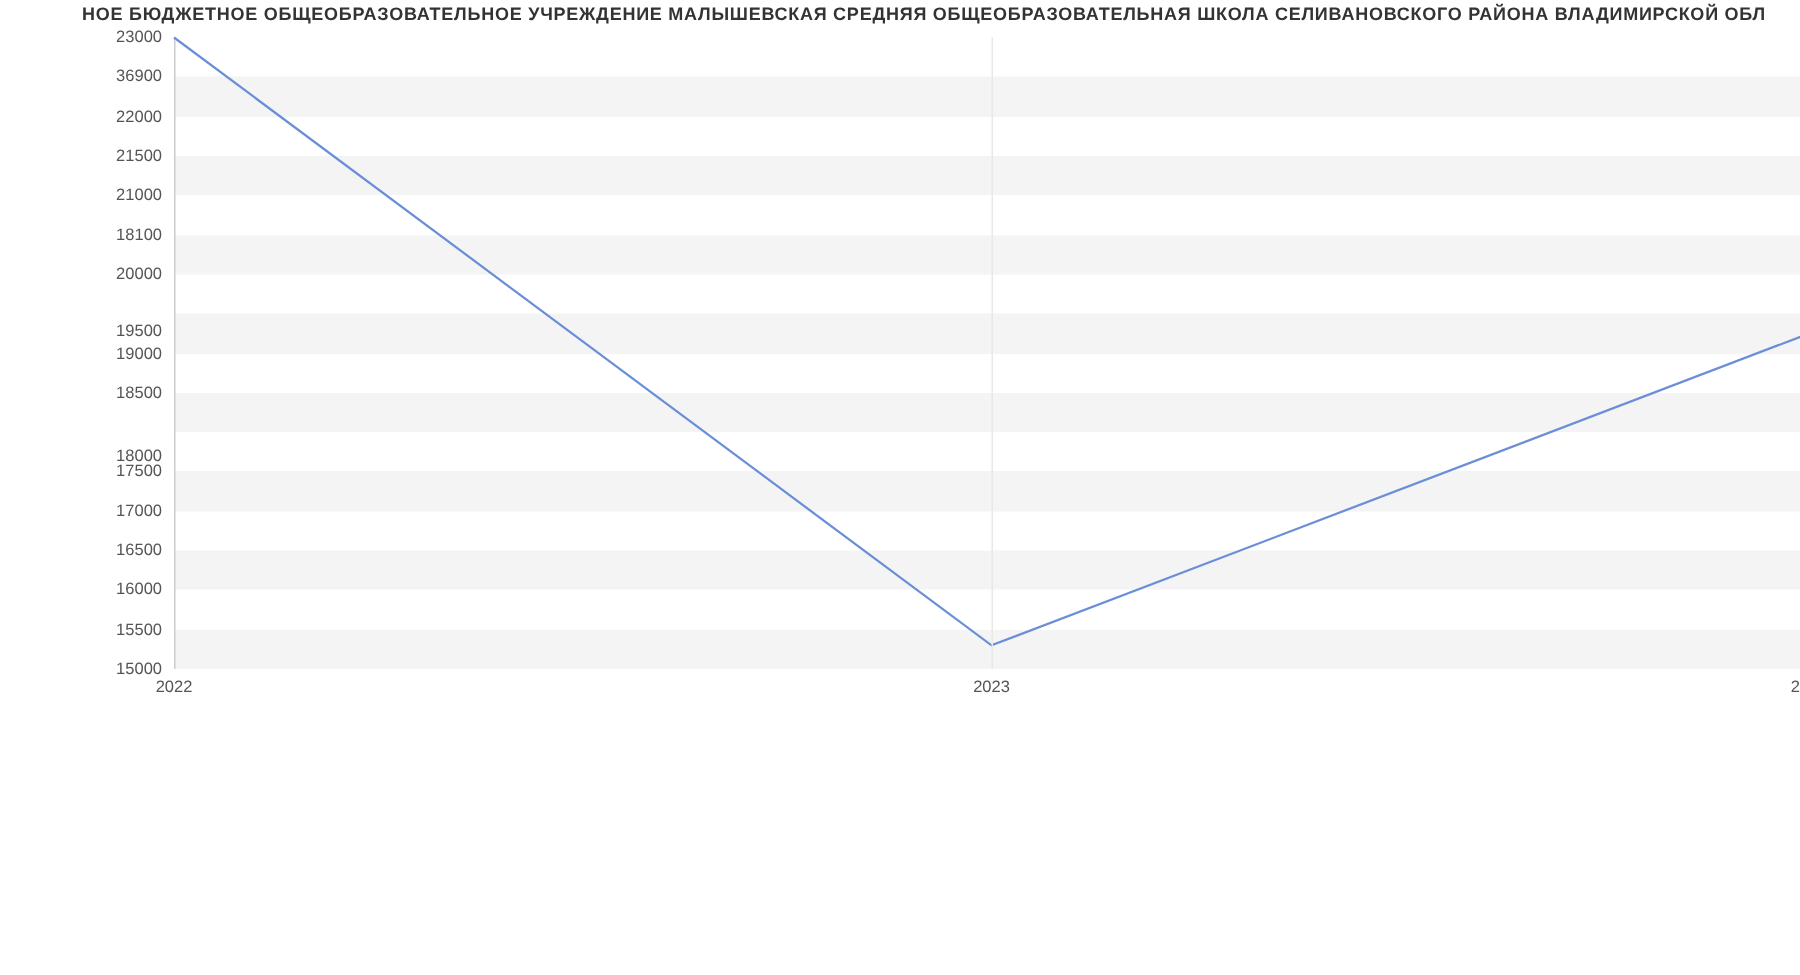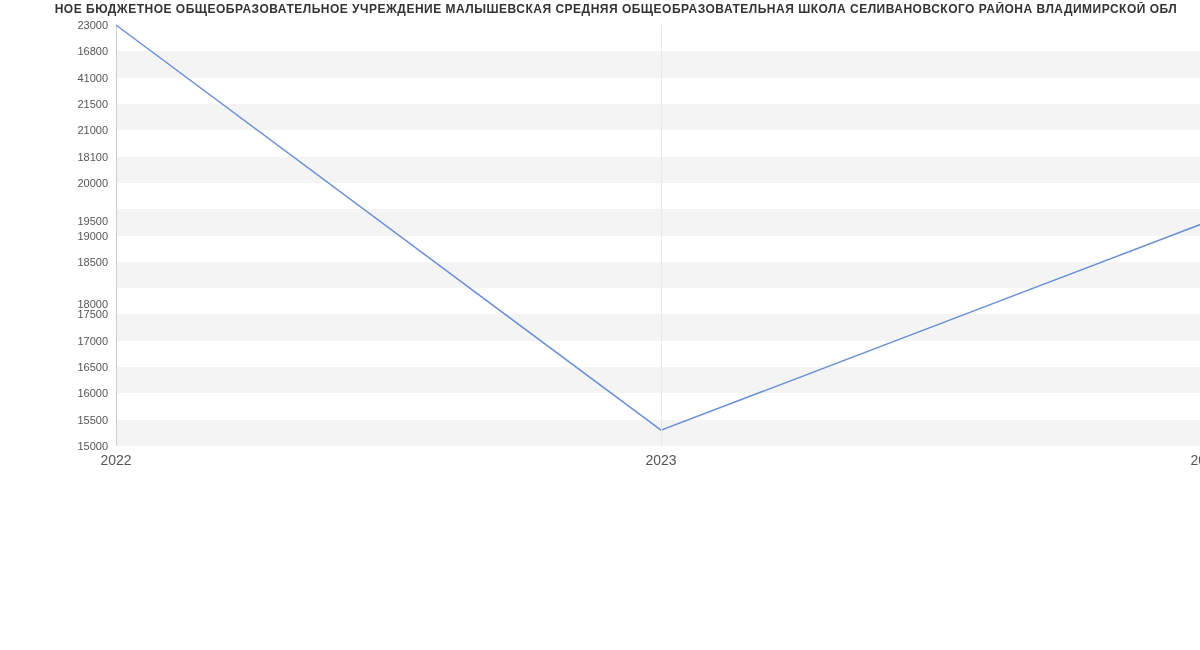--- a/index.html
+++ b/index.html
@@ -50,21 +50,21 @@
       margin-right: 8px;
       font-size: 11px;
       color: #555;
       transform: translateY(-50%);
       white-space: nowrap;
     }
     .x-axis-label {
       position: absolute;
       top: 100%;
       margin-top: 6px;
-      font-size: 14px;
+      font-size: 11px;
       color: #555;
       transform: translateX(-50%);
       white-space: nowrap;
     }
     .axis-line-left {
       position: absolute;
       top: 0;
       bottom: 0;
       left: 0;
       width: 1px;
@@ -116,22 +116,22 @@
       <div class="y-axis-label" style="top: 75%;">17000</div>
       <div class="y-axis-label" style="top: 68.75%; text-align: center;">17500</div>
       <div class="y-axis-label" style="top: 62.5%; margin-top: 16px;">18000</div>
       <div class="y-axis-label" style="top: 56.25%;">18500</div>
       <div class="y-axis-label" style="top: 50%;">19000</div>
       <div class="y-axis-label" style="top: 43.75%; margin-top: 12px;">19500</div>
       <div class="y-axis-label" style="top: 37.5%;">20000</div>
       <div class="y-axis-label" style="top: 31.25%;">18100</div>
       <div class="y-axis-label" style="top: 25%; margin-left: 16px;">21000</div>
       <div class="y-axis-label" style="top: 18.75%; margin-left: 28px;">21500</div>
-      <div class="y-axis-label" style="top: 12.5%;">41000</div>
-      <div class="y-axis-label" style="top: 6.25%;">16800</div>
+      <div class="y-axis-label" style="top: 12.5%;">22000</div>
+      <div class="y-axis-label" style="top: 6.25%;">36900</div>
       <div class="y-axis-label" style="top: 0%; text-align: center;">23000</div>
       <div class="x-axis-label" style="left: 0%;">2022</div>
       <div class="x-axis-label" style="left: 50%;">2023</div>
       <div class="x-gridline" style="left: 50%;"></div>
       <div class="x-axis-label" style="left: 100%;">2024</div>
       <div class="x-gridline" style="left: 100%;"></div>
     </div>
 </div>
 
 </body></html>

